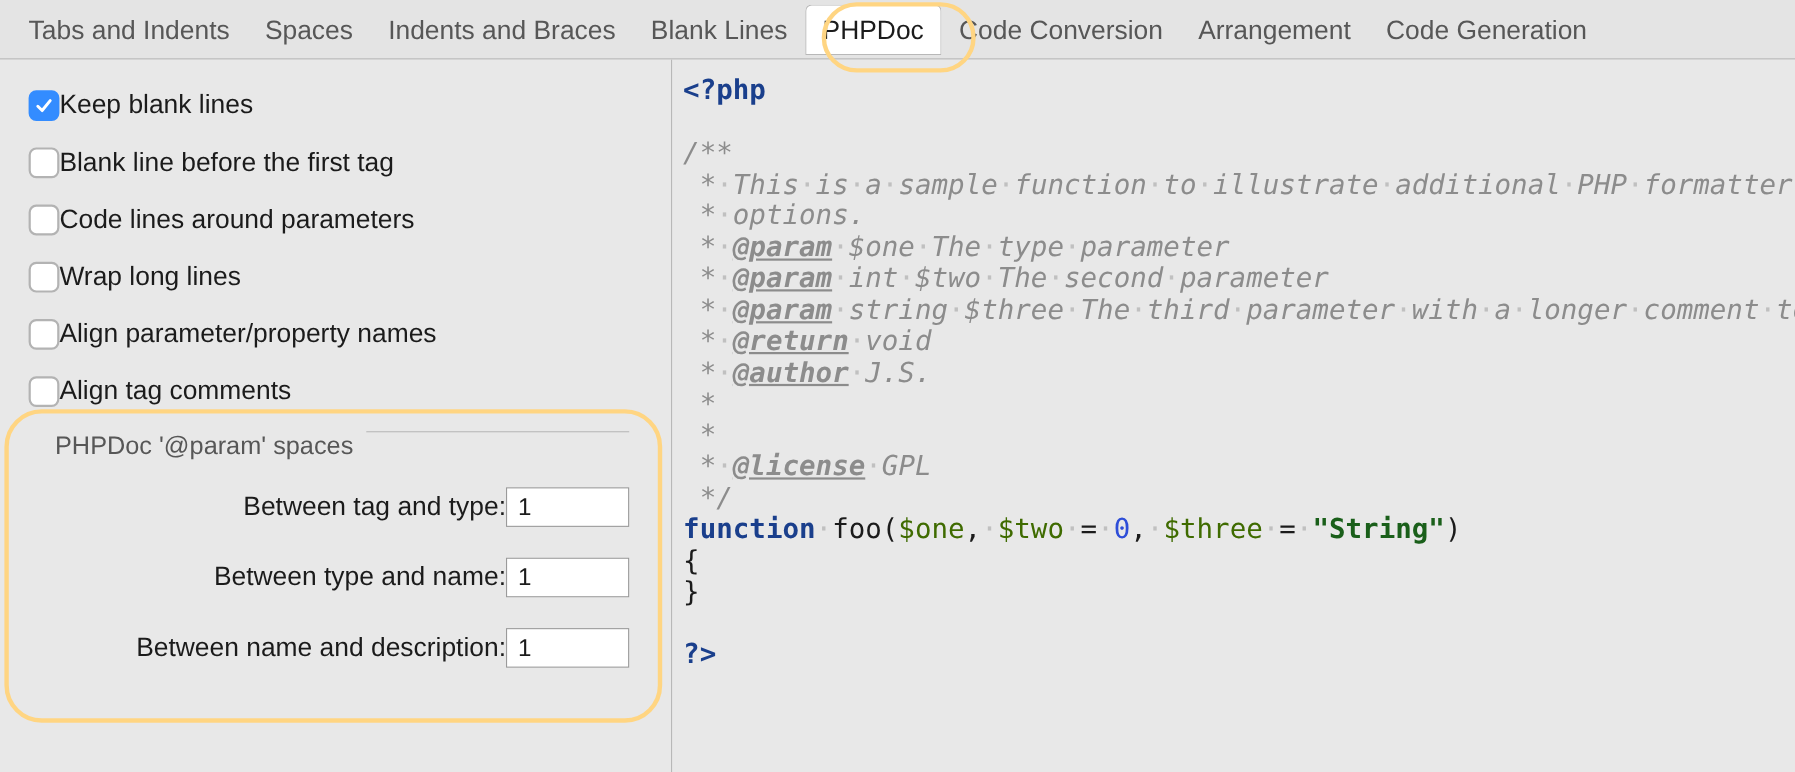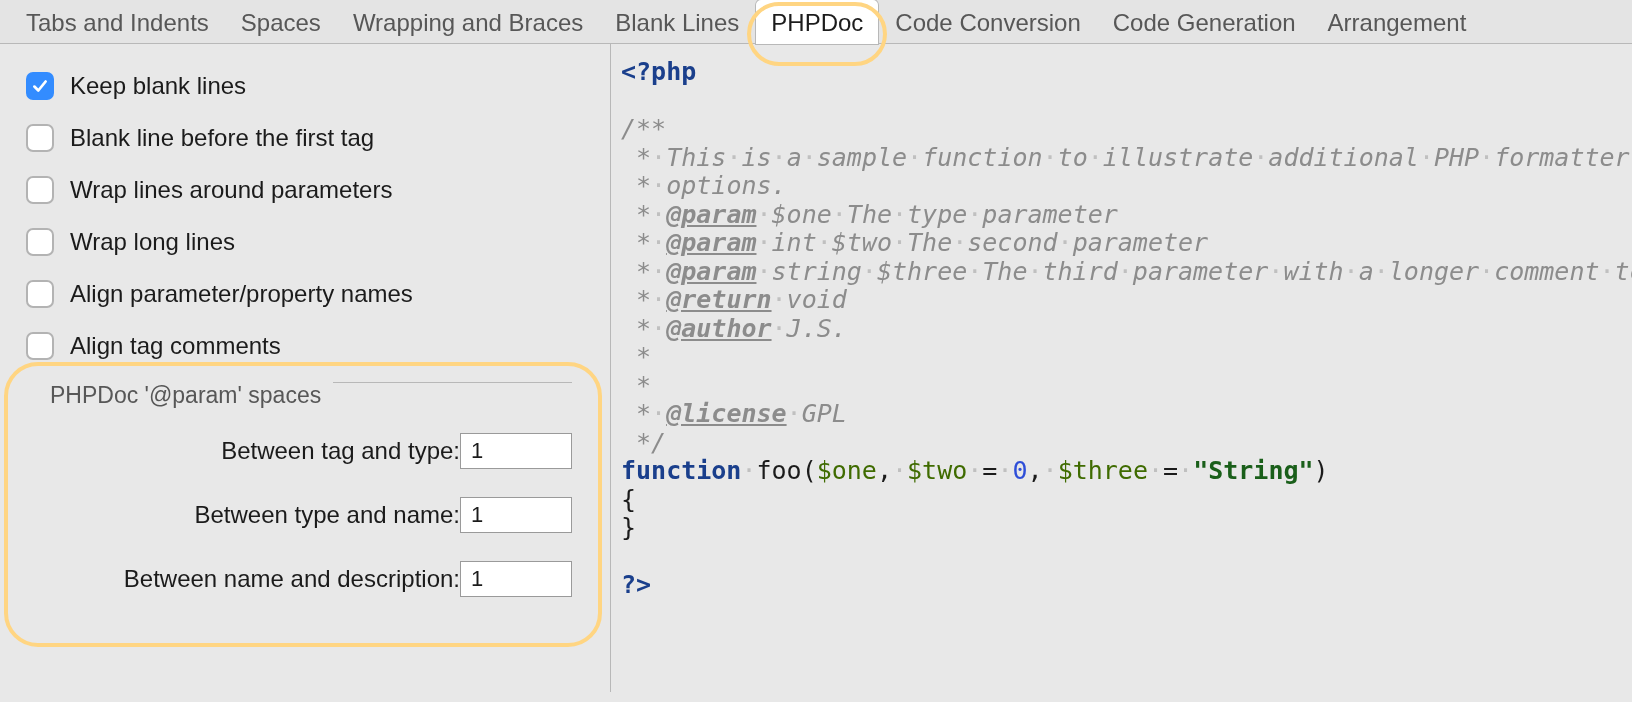--- a/index.html
+++ b/index.html
@@ -10,21 +10,21 @@
     background: #e8e8e8;
     color: #1b1b1b;
     overflow: hidden;
     font-size: 24px;
   }
 
   
   .tabbar {
     display: flex;
     align-items: center;
-    height: 44px;
+    height: 54px;
     padding: 0 10px;
     background: #e4e4e4;
     border-bottom: 1px solid #b8b8b8;
     position: relative;
   }
   .tab {
     padding: 10px 16px 8px 16px;
     color: #575757;
     position: relative;
     white-space: nowrap;
@@ -62,21 +62,21 @@
     border-left: 1px solid #b8b8b8;
     padding: 10px 0 0 0;
     overflow: hidden;
   }
 
   
   .check-row {
     display: flex;
     align-items: flex-end;
     margin: 0 0 24px 0;
-    gap: 16px;
+    gap: 0;
   }
   .checkbox {
     width: 28px; height: 28px;
     border-radius: 7px;
     border: 2px solid #b3b3b3;
     background: #fff;
     display: inline-flex;
     align-items: center; justify-content: center;
     flex-shrink: 0;
   }
@@ -153,26 +153,26 @@
   .tok-str     { color: #1a5f1a; font-weight: bold; }
   .tok-punct   { color: #1b1b1b; }
   .ws-dot      { color: #c0c0c0; }
 </style>
 </head>
 <body>
 
 <div class="tabbar">
   <div class="tab"><span>Tabs and Indents</span></div>
   <div class="tab"><span>Spaces</span></div>
-  <div class="tab"><span>Wrapping and Braces</span></div>
+  <div class="tab"><span>Indents and Braces</span></div>
   <div class="tab"><span>Blank Lines</span></div>
   <div id="tab-active" class="tab active"><span>PHPDoc</span></div>
   <div class="tab"><span>Code Conversion</span></div>
+  <div class="tab"><span>Arrangement</span></div>
   <div class="tab"><span>Code Generation</span></div>
-  <div class="tab"><span>Arrangement</span></div>
   <div id="tab-hl" class="tab-highlight" style="left: 747px; width: 140px;"></div>
 </div>
 
 <div class="content">
 
   <div class="left-pane">
 
     <div class="check-row">
       <span class="checkbox checked">
         <svg viewBox="0 0 16 16">
@@ -182,21 +182,21 @@
       <span class="check-label">Keep blank lines</span>
     </div>
 
     <div class="check-row">
       <span class="checkbox"></span>
       <span class="check-label">Blank line before the first tag</span>
     </div>
 
     <div class="check-row">
       <span class="checkbox"></span>
-      <span class="check-label">Wrap lines around parameters</span>
+      <span class="check-label">Code lines around parameters</span>
     </div>
 
     <div class="check-row">
       <span class="checkbox"></span>
       <span class="check-label">Wrap long lines</span>
     </div>
 
     <div class="check-row">
       <span class="checkbox"></span>
       <span class="check-label">Align parameter/property names</span>

